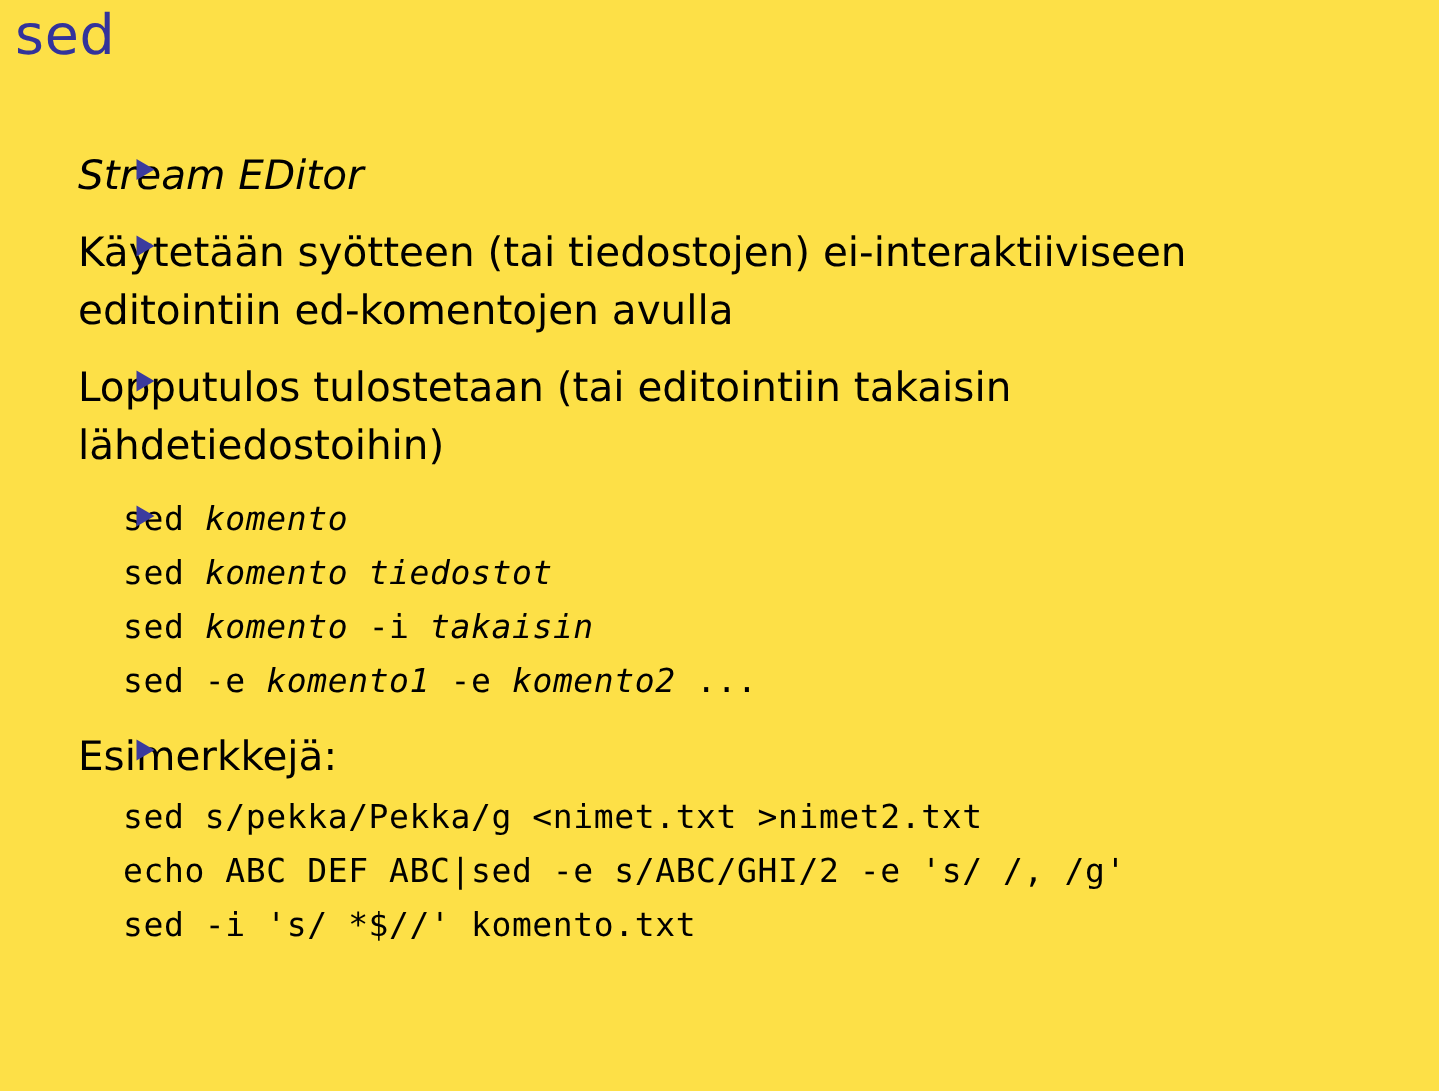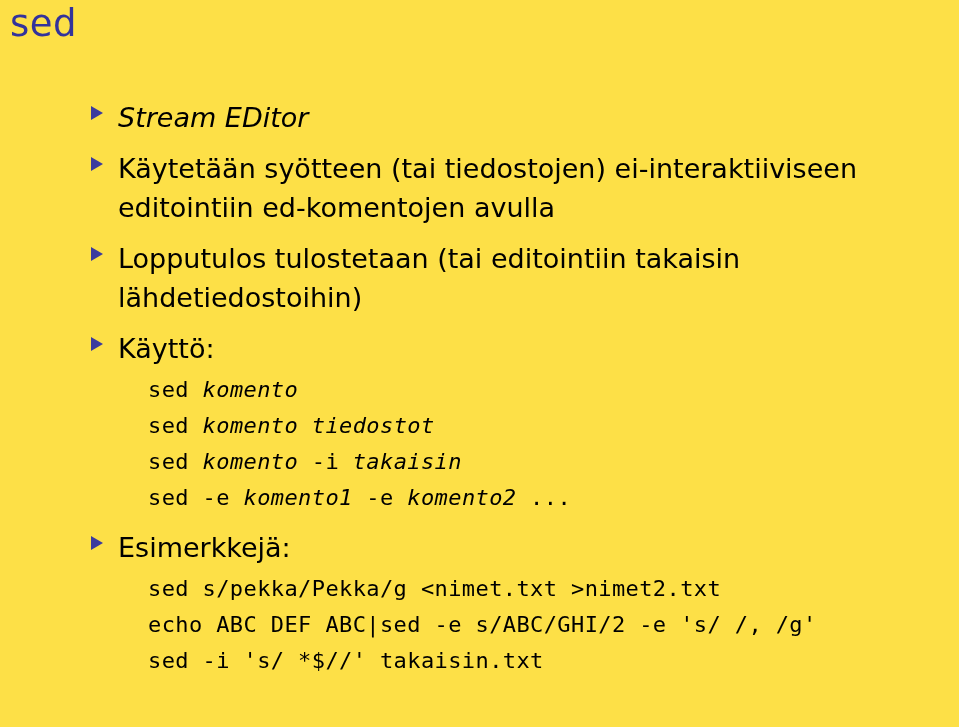--- a/index.html
+++ b/index.html
@@ -38,21 +38,21 @@
   
   #body {
     position: absolute;
     left: 0;
     top: 98px;
     width: 959px;
   }
 
   .item {
     position: relative;
-    padding-left: 118px;
+    padding-left: 52px;
     margin: 0;
     min-height: 1px;
   }
 
   .item + .item {
     margin-top: 12px;
   }
 
   .bullet {
     position: absolute;
@@ -123,35 +123,34 @@
       <span class="item-text">Käytetään syötteen (tai tiedostojen) ei-interaktiiviseen editointiin ed-komentojen avulla</span>
     </div>
 
     <div class="item">
       <span class="bullet"></span>
       <span class="item-text">Lopputulos tulostetaan (tai editointiin takaisin lähdetiedostoihin)</span>
     </div>
 
     <div class="item with-code">
       <span class="bullet"></span>
-      <span class="item-text">Käyttö:</span>
 
       <div class="codeblock">
         <div class="codeline"><span>sed </span><em>komento</em><span></span><em></em><span></span></div>
         <div class="codeline"><span>sed </span><em>komento tiedostot</em><span></span><em></em><span></span></div>
         <div class="codeline"><span>sed </span><em>komento</em><span> -i </span><em>takaisin</em><span></span></div>
         <div class="codeline"><span>sed -e </span><em>komento1</em><span> -e </span><em>komento2</em><span> ...</span></div>
       </div>
     </div>
 
     <div class="item with-code spacer-examples">
       <span class="bullet"></span>
       <span class="item-text">Esimerkkejä:</span>
 
       <div class="codeblock">
         <div class="codeline">sed s/pekka/Pekka/g &lt;nimet.txt &gt;nimet2.txt</div>
         <div class="codeline">echo ABC DEF ABC|sed -e s/ABC/GHI/2 -e 's/ /, /g'</div>
-        <div class="codeline">sed -i 's/ *$//' takaisin.txt</div>
+        <div class="codeline">sed -i 's/ *$//' komento.txt</div>
       </div>
     </div>
 
   </div>
 </div>
 
 </body></html>

